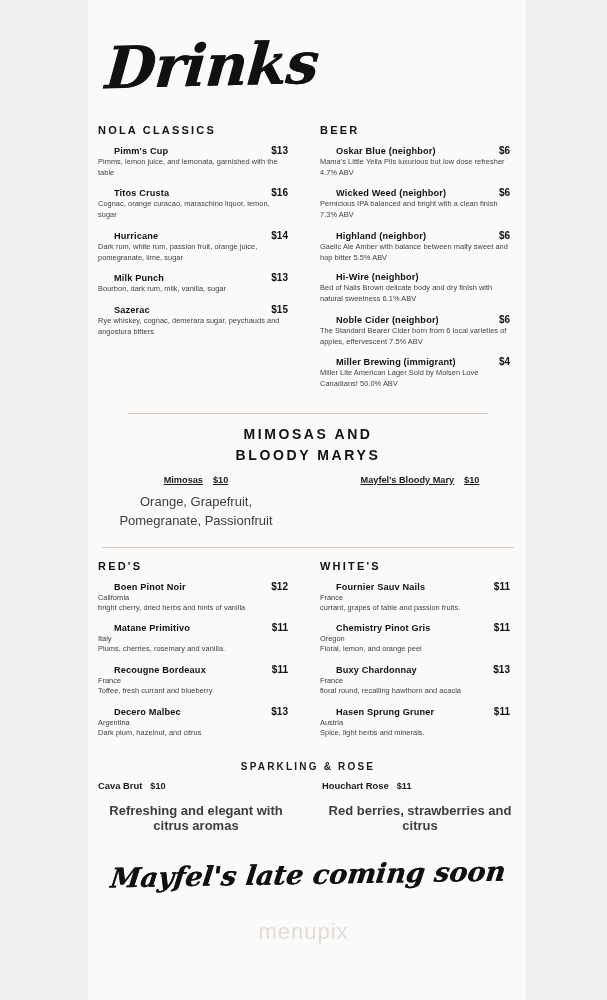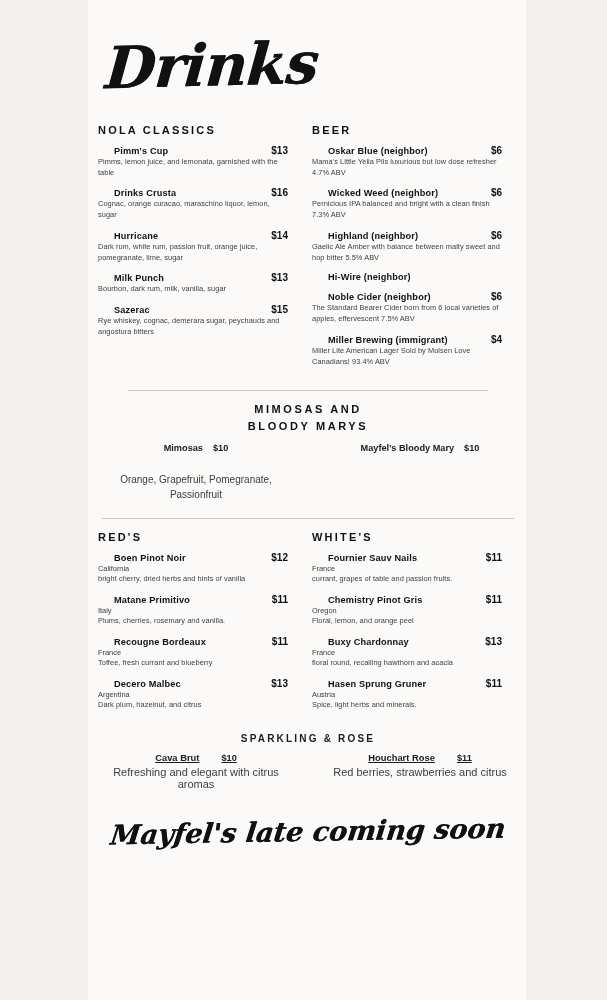--- a/index.html
+++ b/index.html
@@ -45,36 +45,36 @@
     font-size: 27px;
     color: #111;
     transform: skewX(-8deg) rotate(-1deg);
     text-align: center;
     letter-spacing: 0px;
     text-shadow: 0.4px 0 0 #111;
   }
 
   .cols {
     display: flex;
-    gap: 24px;
+    gap: 32px;
     margin-top: 32px;
   }
   .col { width: 190px; }
 
   .sec-head {
     font-size: 11px;
     font-weight: 700;
     letter-spacing: 2.2px;
     margin: 0 0 9px 0;
     color: #111;
   }
   .sec-head.center {
     text-align: center;
     letter-spacing: 2.6px;
-    font-size: 11px;
+    font-size: 14px;
     line-height: 1.5;
   }
 
   .item { margin-bottom: 9px; }
   .item-row {
     display: flex;
     justify-content: space-between;
     align-items: baseline;
   }
   .item-name {
@@ -117,49 +117,50 @@
     display: flex;
     justify-content: space-between;
     margin-top: 8px;
   }
   .mimosa-col { width: 196px; text-align: center; }
   .mimosa-head {
     display: flex;
     justify-content: center;
     align-items: baseline;
     gap: 10px;
+    text-decoration: underline;
   }
   .mimosa-name { font-size: 9.2px; font-weight: 700; }
   .mimosa-price { font-size: 9.2px; font-weight: 700; }
   .mimosa-desc {
-    font-size: 10px;
+    font-size: 13px;
     line-height: 1.45;
     color: #3d3d3d;
-    margin-top: 20px;
+    margin-top: 8px;
   }
 
   
   .sparkling-head {
     text-align: center;
     font-size: 10px;
     font-weight: 700;
     letter-spacing: 2.2px;
     margin: 14px 0 8px 0;
   }
   .sparkling-cols {
     display: flex;
     justify-content: space-between;
   }
   .sp-col { width: 196px; text-align: center; }
   .sp-head {
-    display: flex; justify-content: center; align-items: baseline; gap: 22px; text-decoration: underline;
+    display: flex; justify-content: flex-start; align-items: baseline; gap: 8px;
   }
   .sp-name { font-size: 9.4px; font-weight: 700; }
   .sp-price { font-size: 9.2px; font-weight: 700; }
-  .sp-desc { font-size: 11px; color: #3d3d3d; margin-top: 3px; }
+  .sp-desc { font-size: 13px; color: #3d3d3d; margin-top: 12px; font-weight: bold; }
 
   .script-wrap { margin-top: 26px; }
 
   .watermark {
     position: absolute;
     left: 0; right: 0; bottom: 55px;
     text-align: center;
     font-size: 22px;
     letter-spacing: 1px;
     color: #dedbd8;
@@ -183,21 +184,21 @@
 
         <div class="item">
           <div class="item-row">
             <span class="item-name">Pimm's Cup</span>
             <span class="item-price">$13</span>
           </div>
           <div class="item-desc">Pimms, lemon juice, and lemonata, garnished with the table</div>
         </div>
         <div class="item">
           <div class="item-row">
-            <span class="item-name">Drinks Crusta</span>
+            <span class="item-name">Titos Crusta</span>
             <span class="item-price">$16</span>
           </div>
           <div class="item-desc">Cognac, orange curacao, maraschino liquor, lemon, sugar</div>
         </div>
         <div class="item">
           <div class="item-row">
             <span class="item-name">Hurricane</span>
             <span class="item-price">$14</span>
           </div>
           <div class="item-desc">Dark rum, white rum, passion fruit, orange juice, pomegranate, lime, sugar</div>
@@ -240,34 +241,35 @@
             <span class="item-name">Highland (neighbor)</span>
             <span class="item-price">$6</span>
           </div>
           <div class="item-desc">Gaelic Ale Amber with balance between malty sweet and hop bitter 5.5% ABV</div>
         </div>
         <div class="item">
           <div class="item-row">
             <span class="item-name">Hi-Wire (neighbor)</span>
             <span class="item-price"></span>
           </div>
+          <div class="item-desc">Bed of Nails Brown delicate body and dry finish with natural sweetness 6.1% ABV</div>
         </div>
         <div class="item">
           <div class="item-row">
             <span class="item-name">Noble Cider (neighbor)</span>
             <span class="item-price">$6</span>
           </div>
           <div class="item-desc">The Standard Bearer Cider born from 6 local varieties of apples, effervescent 7.5% ABV</div>
         </div>
         <div class="item">
           <div class="item-row">
             <span class="item-name">Miller Brewing  (immigrant)</span>
             <span class="item-price">$4</span>
           </div>
-          <div class="item-desc">Miller Lite American Lager Sold by Molsen Love Canadians! 93.4% ABV</div>
+          <div class="item-desc">Miller Lite American Lager Sold by Molsen Love Canadians! 50.0% ABV</div>
         </div>
       </div>
     </div>
 
     <div class="rule short"></div>
 
     <div class="mimosa-block">
       <div class="sec-head center">
         <span>MIMOSAS AND</span><br>
         <span>BLOODY MARYS</span>
@@ -386,13 +388,14 @@
         </div>
       </div>
     </div>
 
     <div class="script-wrap">
       <div class="script-sub">Mayfel's late coming soon</div>
     </div>
 
   </div>
 
+  <div class="watermark">menupix</div>
 </div>
 
 </body></html>

